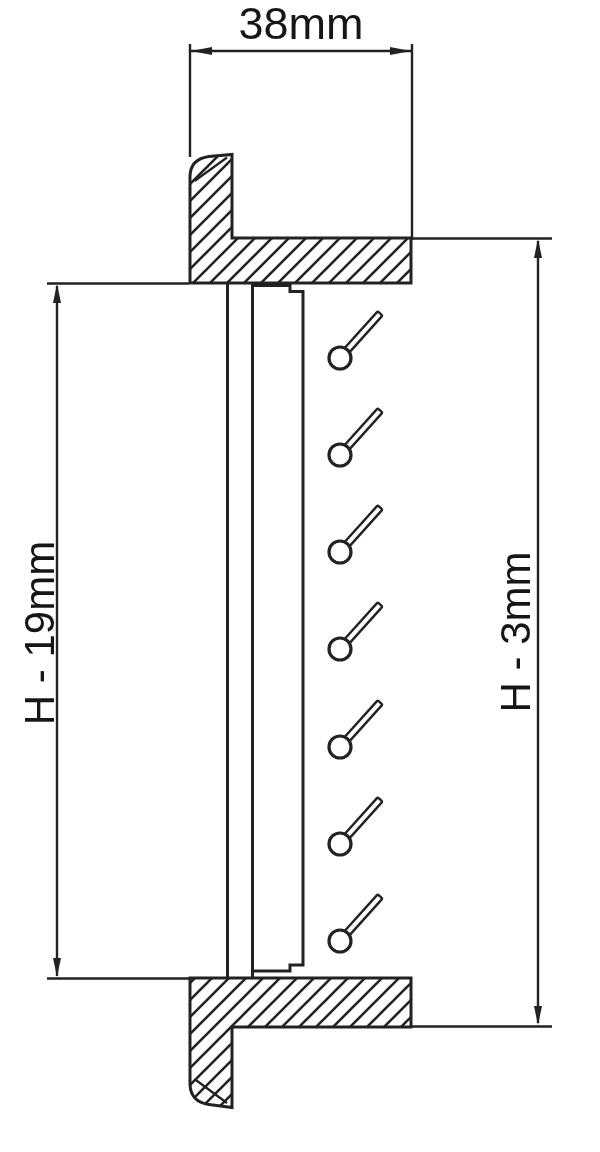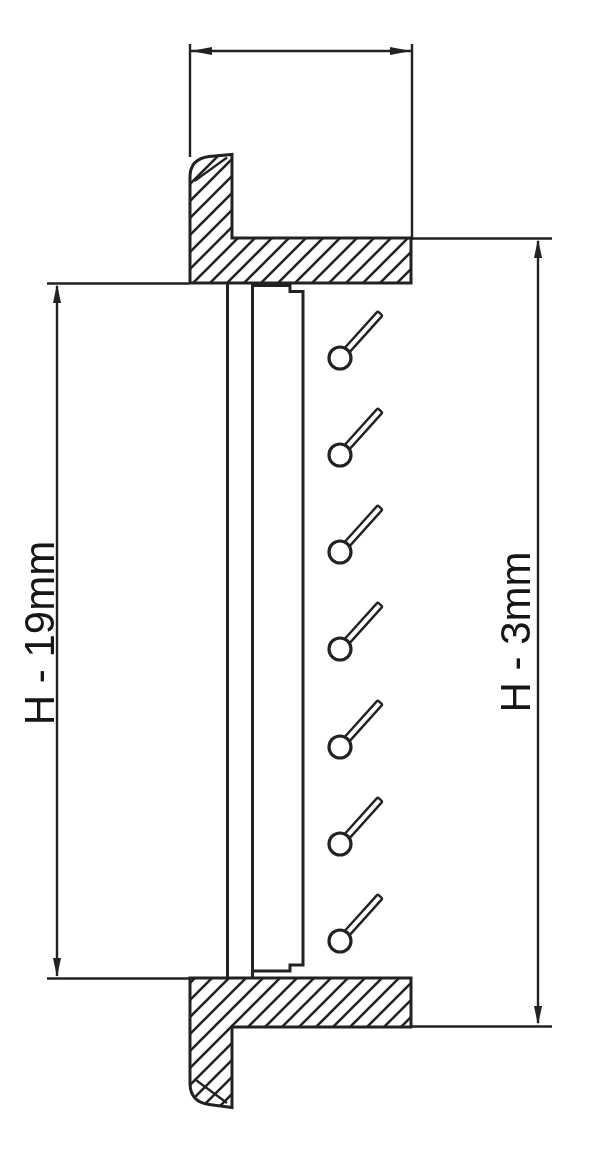--- a/index.html
+++ b/index.html
@@ -88,17 +88,18 @@
 
     <g>
       <path d="M 412,238.5 H 552" stroke="#222222" stroke-width="2.4" fill="none"></path>
       <path d="M 412,1026.5 H 552" stroke="#222222" stroke-width="2.4" fill="none"></path>
       <path d="M 538,241 V 1023" stroke="#222222" stroke-width="2.4" fill="none"></path>
       <polygon points="538,239 534,258 542,258" fill="#222222"></polygon>
       <polygon points="538,1025 534,1006 542,1006" fill="#222222"></polygon>
     </g>
   </svg>
 
+  <div id="label-top" class="dim-label">38mm</div>
 
   <div id="label-left" class="dim-label vertical">H - 19mm</div>
 
   <div id="label-right" class="dim-label vertical">H - 3mm</div>
 </div>
 
 </body></html>

